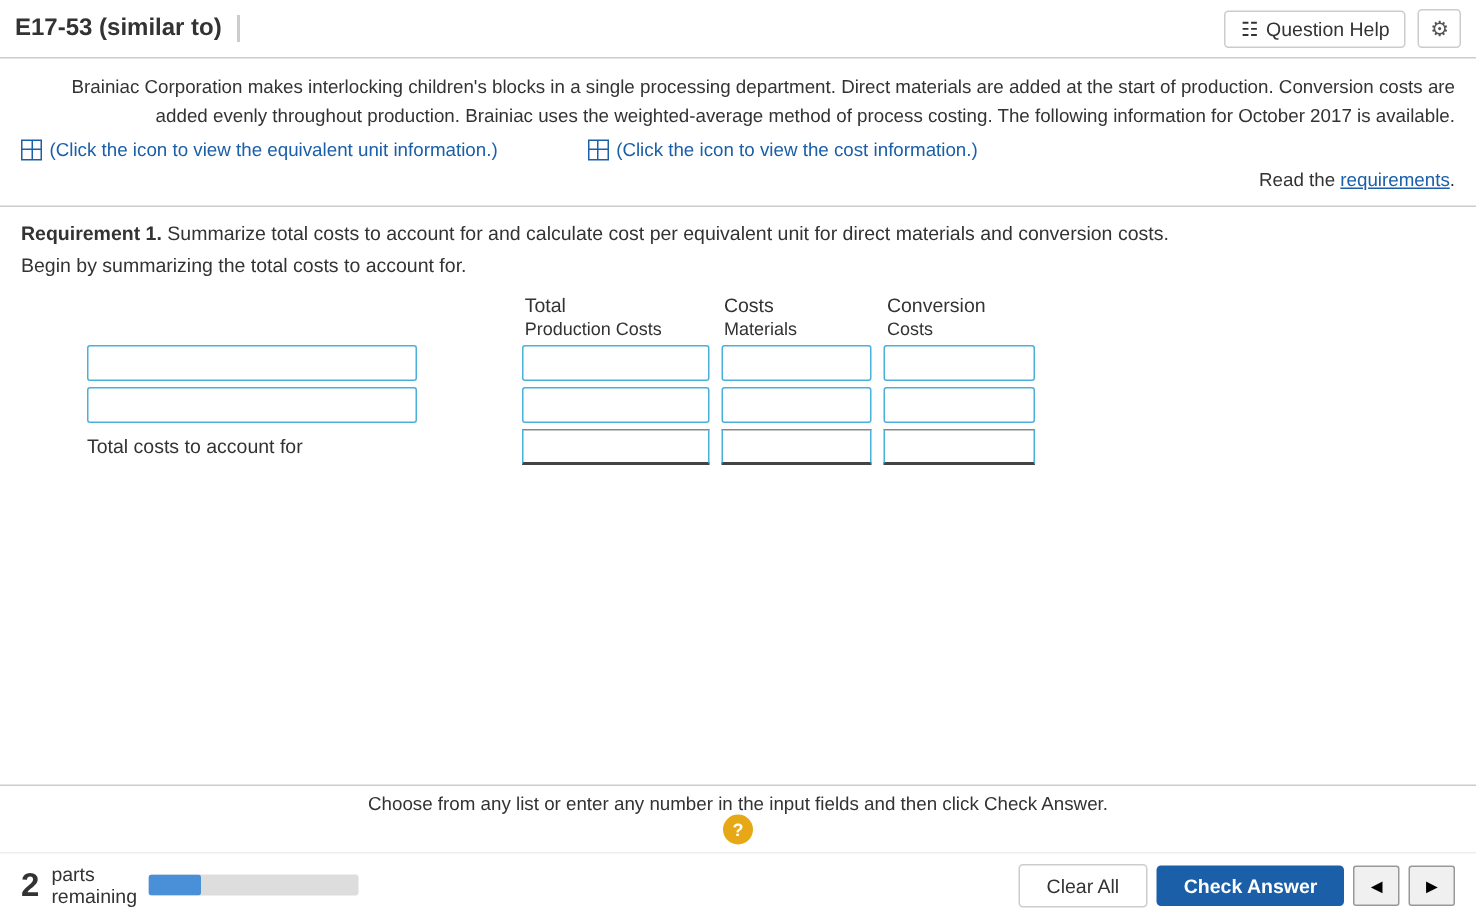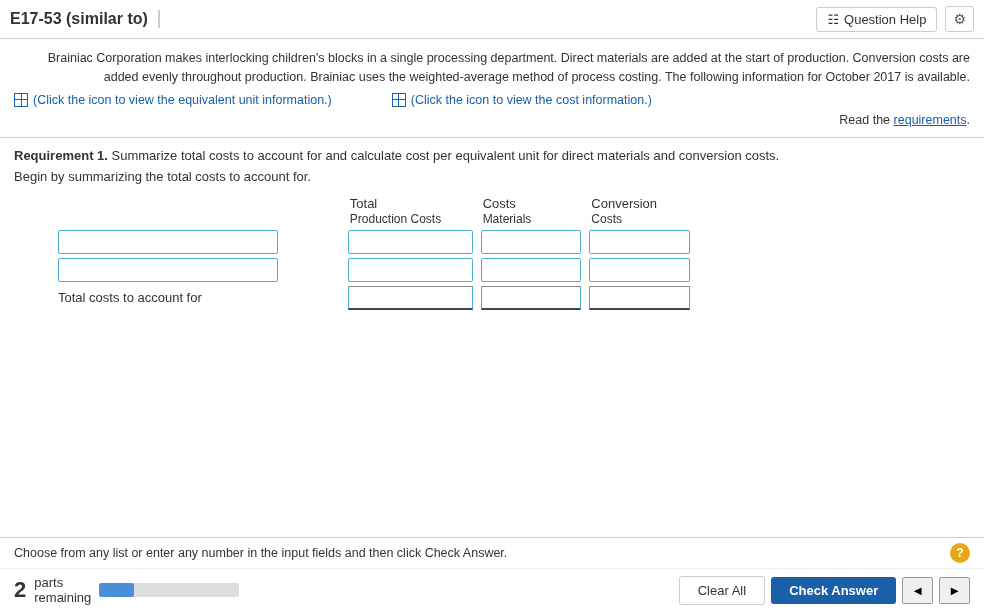--- a/index.html
+++ b/index.html
@@ -180,20 +180,21 @@
       border-top: 1px solid #ccc;
     }
     .instruction-bar {
       padding: 5px 14px;
       font-size: 12.5px;
       color: #333;
       display: flex;
       align-items: center;
       justify-content: space-between;
       border-bottom: 1px solid #eee;
+      flex-direction: column;
     }
     .help-circle {
       width: 20px;
       height: 20px;
       background: #e6a817;
       border-radius: 50%;
       display: flex;
       align-items: center;
       justify-content: center;
       color: #fff;

